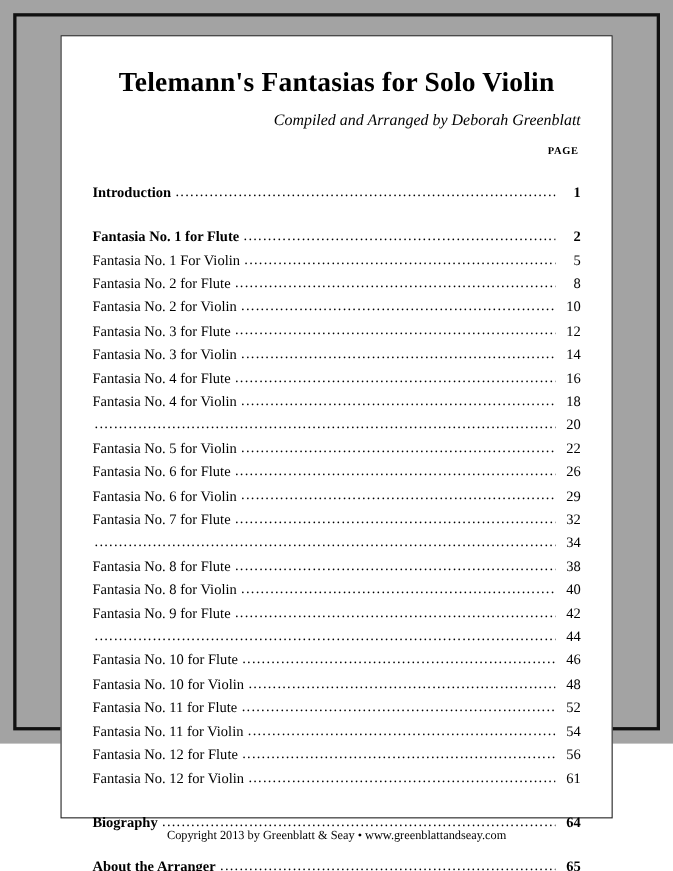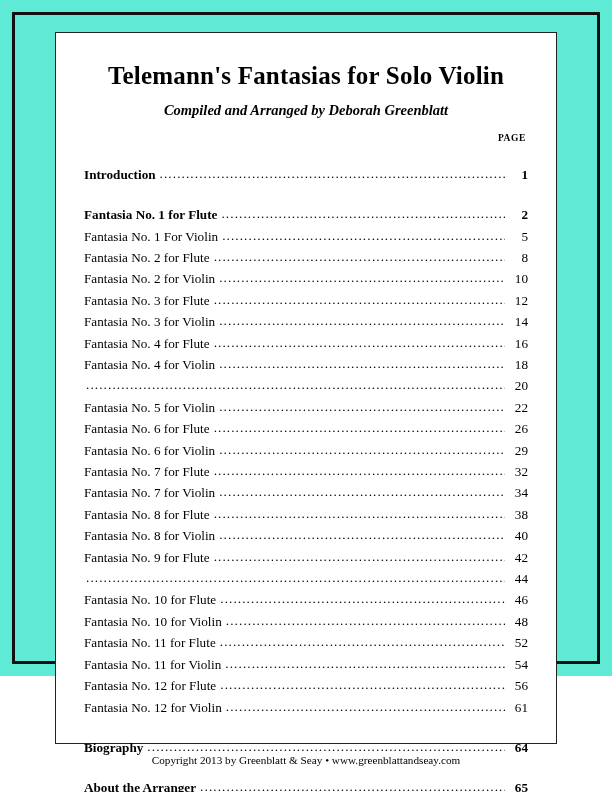--- a/index.html
+++ b/index.html
@@ -12,21 +12,21 @@
     height: 792px;
     font-family: "Liberation Serif", serif;
     color: #000000;
     overflow: hidden;
   }
   .page {
     position: relative;
     width: 612px;
     height: 676px;
     box-sizing: border-box;
-    background: #5eead4;
+    background: #a3a3a3;
   }
   
   .frame-outer {
     position: absolute;
     left: 12px;
     top: 12px;
     right: 12px;
     bottom: 12px;
     border: 3px solid #111111;
     box-sizing: border-box;
@@ -50,24 +50,24 @@
   }
   .doc-title {
     text-align: center;
     font-size: 25px;
     font-weight: bold;
     letter-spacing: 0.2px;
     margin: 0 0 0 0;
     line-height: 1.15;
   }
   .doc-subtitle {
-    text-align: center;
+    text-align: right;
     font-size: 14.5px;
     font-style: italic;
-    font-weight: bold;
+    font-weight: normal;
     margin-top: 11px;
     margin-bottom: 0;
   }
   .page-col-header {
     text-align: right;
     font-size: 9.5px;
     font-weight: bold;
     letter-spacing: 0.6px;
     margin-top: 14px;
     margin-bottom: 2px;
@@ -195,21 +195,20 @@
           <span class="toc-label">Fantasia No. 6 for Violin</span>
           <span class="toc-dots">................................................................................................................................</span>
           <span class="toc-page">29</span>
         </li>
         <li class="toc-entry">
           <span class="toc-label">Fantasia No. 7 for Flute</span>
           <span class="toc-dots">................................................................................................................................</span>
           <span class="toc-page">32</span>
         </li>
         <li class="toc-entry">
-          <span class="toc-label">Fantasia No. 7 for Violin</span>
           <span class="toc-dots">................................................................................................................................</span>
           <span class="toc-page">34</span>
         </li>
         <li class="toc-entry">
           <span class="toc-label">Fantasia No. 8 for Flute</span>
           <span class="toc-dots">................................................................................................................................</span>
           <span class="toc-page">38</span>
         </li>
         <li class="toc-entry">
           <span class="toc-label">Fantasia No. 8 for Violin</span>

